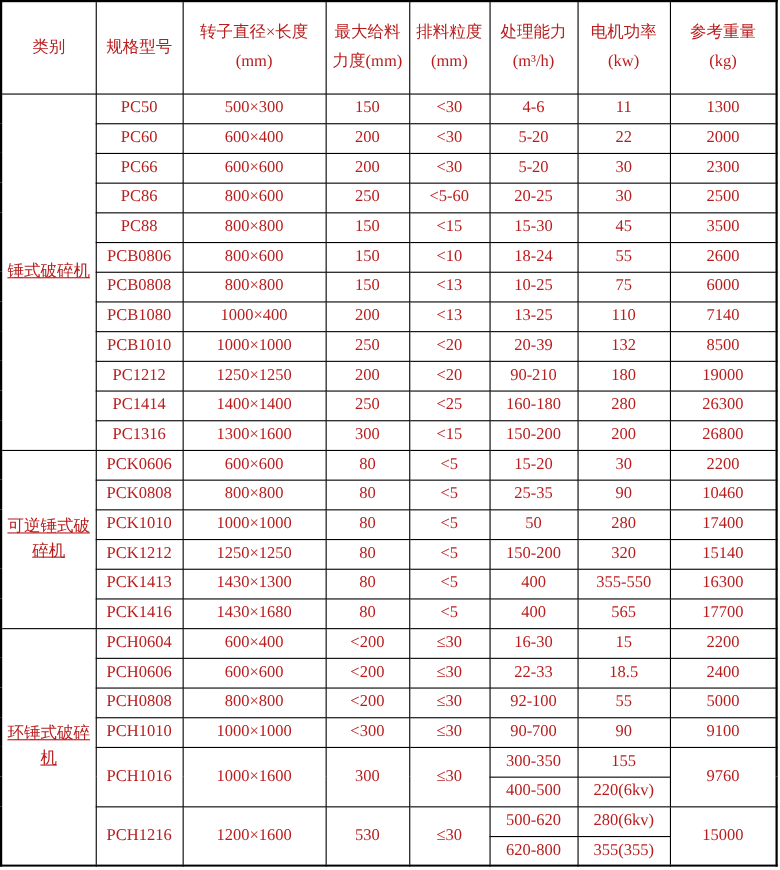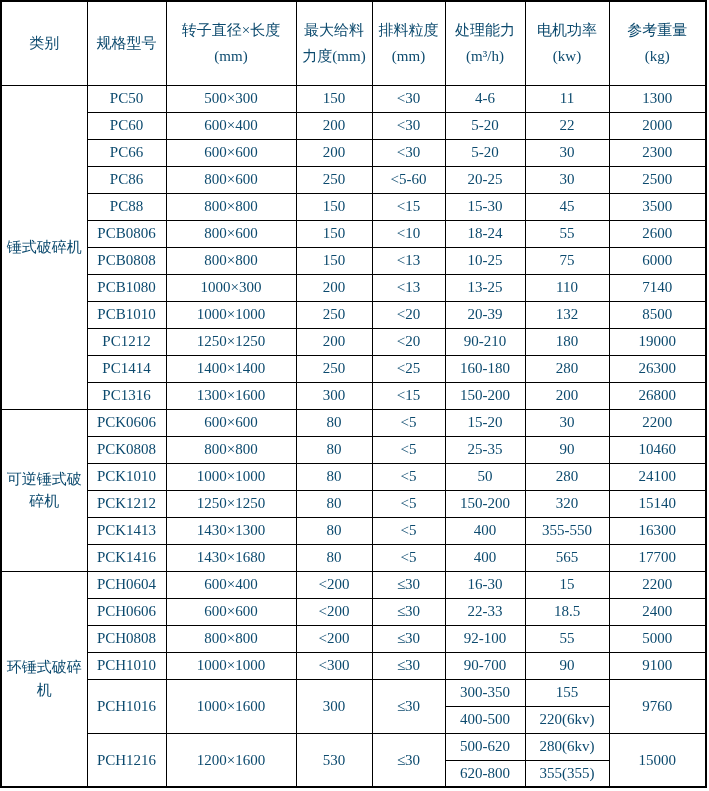--- a/index.html
+++ b/index.html
@@ -6,38 +6,38 @@
     margin: 0;
     padding: 0;
     background: #ffffff;
   }
   .spec-table {
     width: 663px;
     border-collapse: collapse;
     table-layout: fixed;
     font-family: "Liberation Serif", "DejaVu Serif", serif;
     font-size: 15px;
-    color: #0c4a6e;
+    color: #b91c1c;
     background: #ffffff;
   }
   .spec-table td, .spec-table th {
     border: 1px solid #000000;
     text-align: center;
     vertical-align: middle;
     padding: 0 2px;
     font-weight: normal;
     line-height: 1.5;
     overflow: hidden;
     word-break: break-all;
   }
   .spec-table { border: 2px solid #000000; }
   .hr { height: 84px; }
   .r  { height: 27px; }
   .hl { display: block; line-height: 26px; }
-  .cat { line-height: 1.6; }
+  .cat { line-height: 1.6; text-decoration: underline; }
 </style>
 </head>
 <body>
 
 <table class="spec-table">
   <colgroup>
     <col style="width:86px">
       <col style="width:79px">
       <col style="width:130px">
       <col style="width:76px">
@@ -140,21 +140,21 @@
     <td>PCB0808</td>
     <td>800×800</td>
     <td>150</td>
     <td>&lt;13</td>
     <td>10-25</td>
     <td>75</td>
     <td>6000</td>
   </tr>
   <tr class="r">
     <td>PCB1080</td>
-    <td>1000×300</td>
+    <td>1000×400</td>
     <td>200</td>
     <td>&lt;13</td>
     <td>13-25</td>
     <td>110</td>
     <td>7140</td>
   </tr>
   <tr class="r">
     <td>PCB1010</td>
     <td>1000×1000</td>
     <td>250</td>
@@ -210,21 +210,21 @@
     <td>90</td>
     <td>10460</td>
   </tr>
   <tr class="r">
     <td>PCK1010</td>
     <td>1000×1000</td>
     <td>80</td>
     <td>&lt;5</td>
     <td>50</td>
     <td>280</td>
-    <td>24100</td>
+    <td>17400</td>
   </tr>
   <tr class="r">
     <td>PCK1212</td>
     <td>1250×1250</td>
     <td>80</td>
     <td>&lt;5</td>
     <td>150-200</td>
     <td>320</td>
     <td>15140</td>
   </tr>

